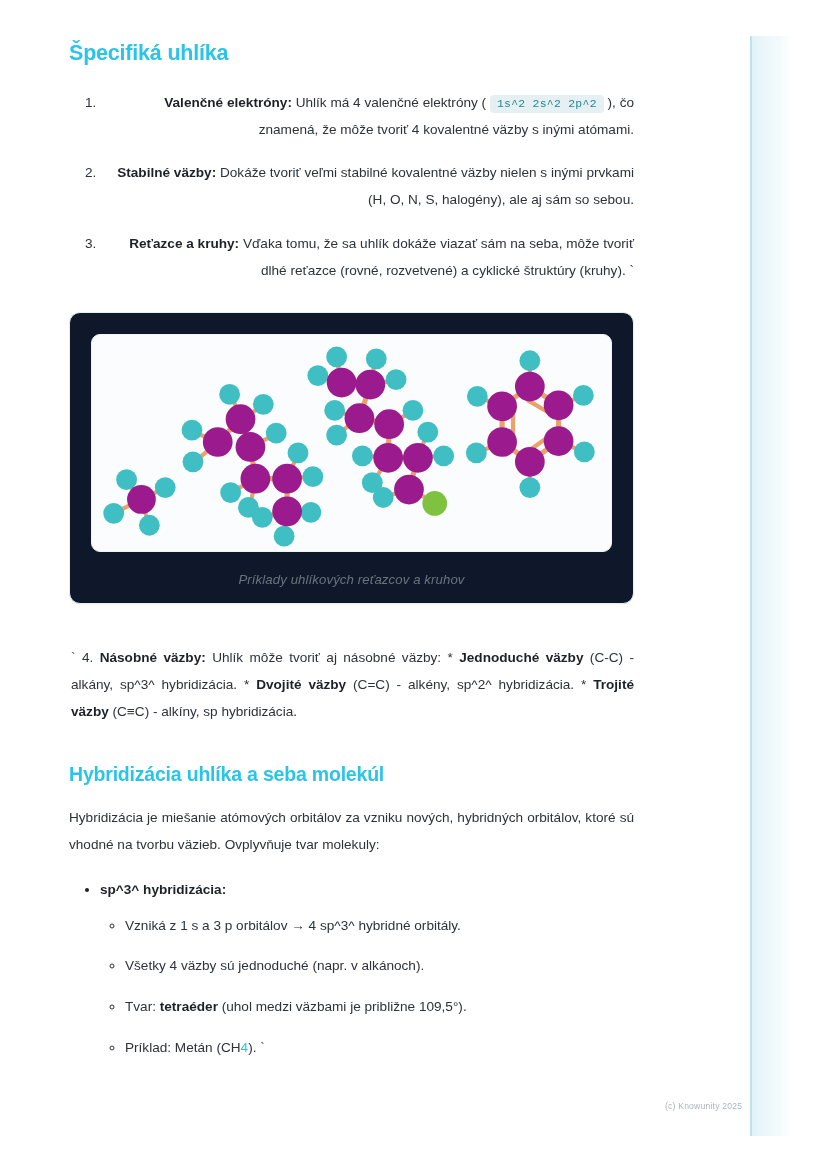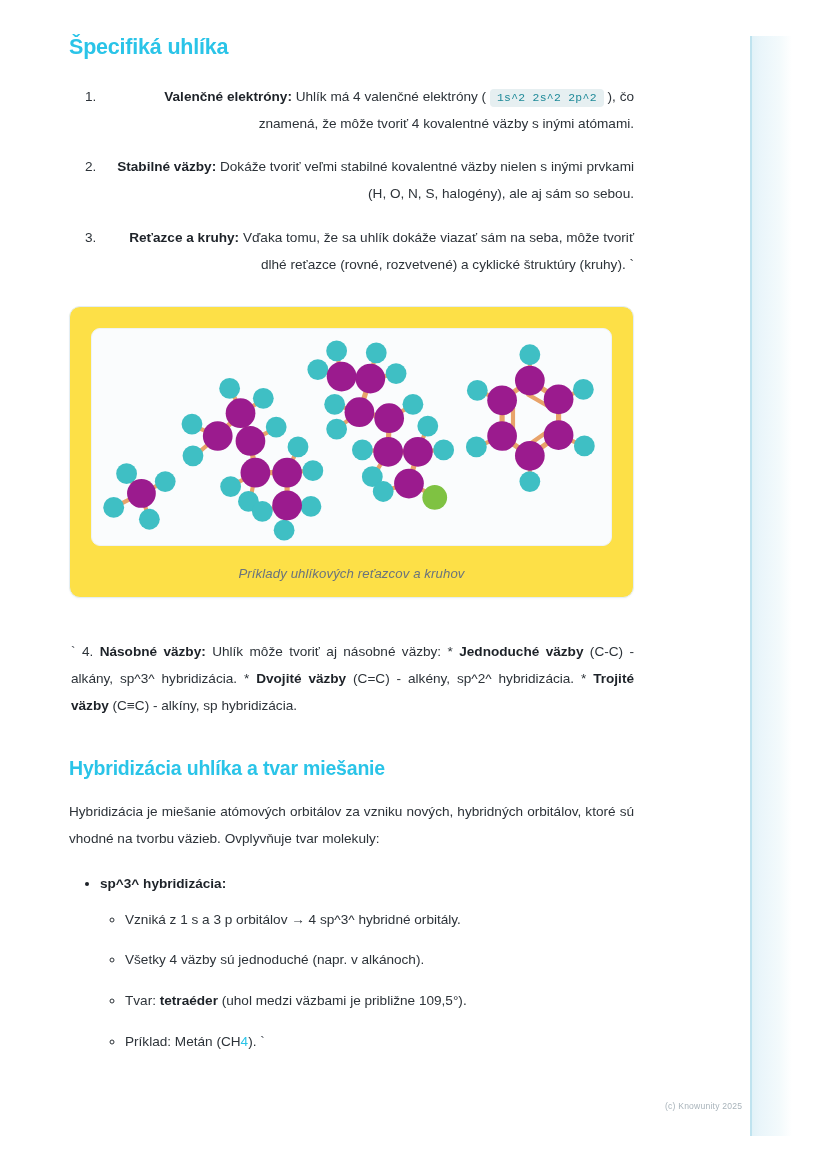--- a/index.html
+++ b/index.html
@@ -28,21 +28,21 @@
     top: 36px;
     left: 750px;
     width: 2px;
     height: 1100px;
     background: #bfe3ef;
   }
 
   
   .page {
     position: absolute;
-    left: 0; top: 0;
+    left: 0; top: 6px;
     width: 704px;
     padding: 34px 70px 0 69px;
   }
 
   h1.section-title {
     font-size: 21.5px;
     font-weight: bold;
     color: #2ac4e8;
     margin: 0 0 22px 0;
     letter-spacing: -0.2px;
@@ -91,21 +91,21 @@
     border-radius: 4px;
     letter-spacing: 0.3px;
     white-space: nowrap;
   }
 
   
   figure.molecule-figure {
     margin: 28px 0 0 0;
     border: 1px solid #e4eef3;
     border-radius: 11px;
-    background: #fde047;
+    background: #0f172a;
     padding: 21px 21px 16px 21px;
     box-shadow: 0 1px 2px rgba(40,80,110,0.035);
   }
   .molecule-canvas {
     border: 1px solid #eef3f6;
     border-radius: 9px;
     background: #fafcfd;
     height: 218px;
     position: relative;
     overflow: hidden;
@@ -342,21 +342,21 @@
         </g>
       </svg>
     </div>
     <figcaption class="fig-caption">Príklady uhlíkových reťazcov a kruhov</figcaption>
   </figure>
 
   <p class="para-multi">
     <span class="tick">`</span><span> 4. </span><span class="b">Násobné väzby:</span><span> Uhlík môže tvoriť aj násobné väzby: * </span><span class="b">Jednoduché väzby</span><span> (C-C) - alkány, sp^3^ hybridizácia. * </span><span class="b">Dvojité väzby</span><span> (C=C) - alkény, sp^2^ hybridizácia. * </span><span class="b">Trojité väzby</span><span> (C≡C) - alkíny, sp hybridizácia.</span>
   </p>
 
-  <h2 class="section-title">Hybridizácia uhlíka a tvar miešanie</h2>
+  <h2 class="section-title">Hybridizácia uhlíka a seba molekúl</h2>
 
   <p class="body-text">Hybridizácia je miešanie atómových orbitálov za vzniku nových, hybridných orbitálov, ktoré sú vhodné na tvorbu väzieb. Ovplyvňuje tvar molekuly:</p>
 
   <ul class="bullet-list">
     <li>
       <span>sp^3^ hybridizácia:</span>
       <ul class="sub-list">
         <li>
           <span>Vzniká z 1 s a 3 p orbitálov → 4 sp^3^ hybridné orbitály.</span>
         </li>

